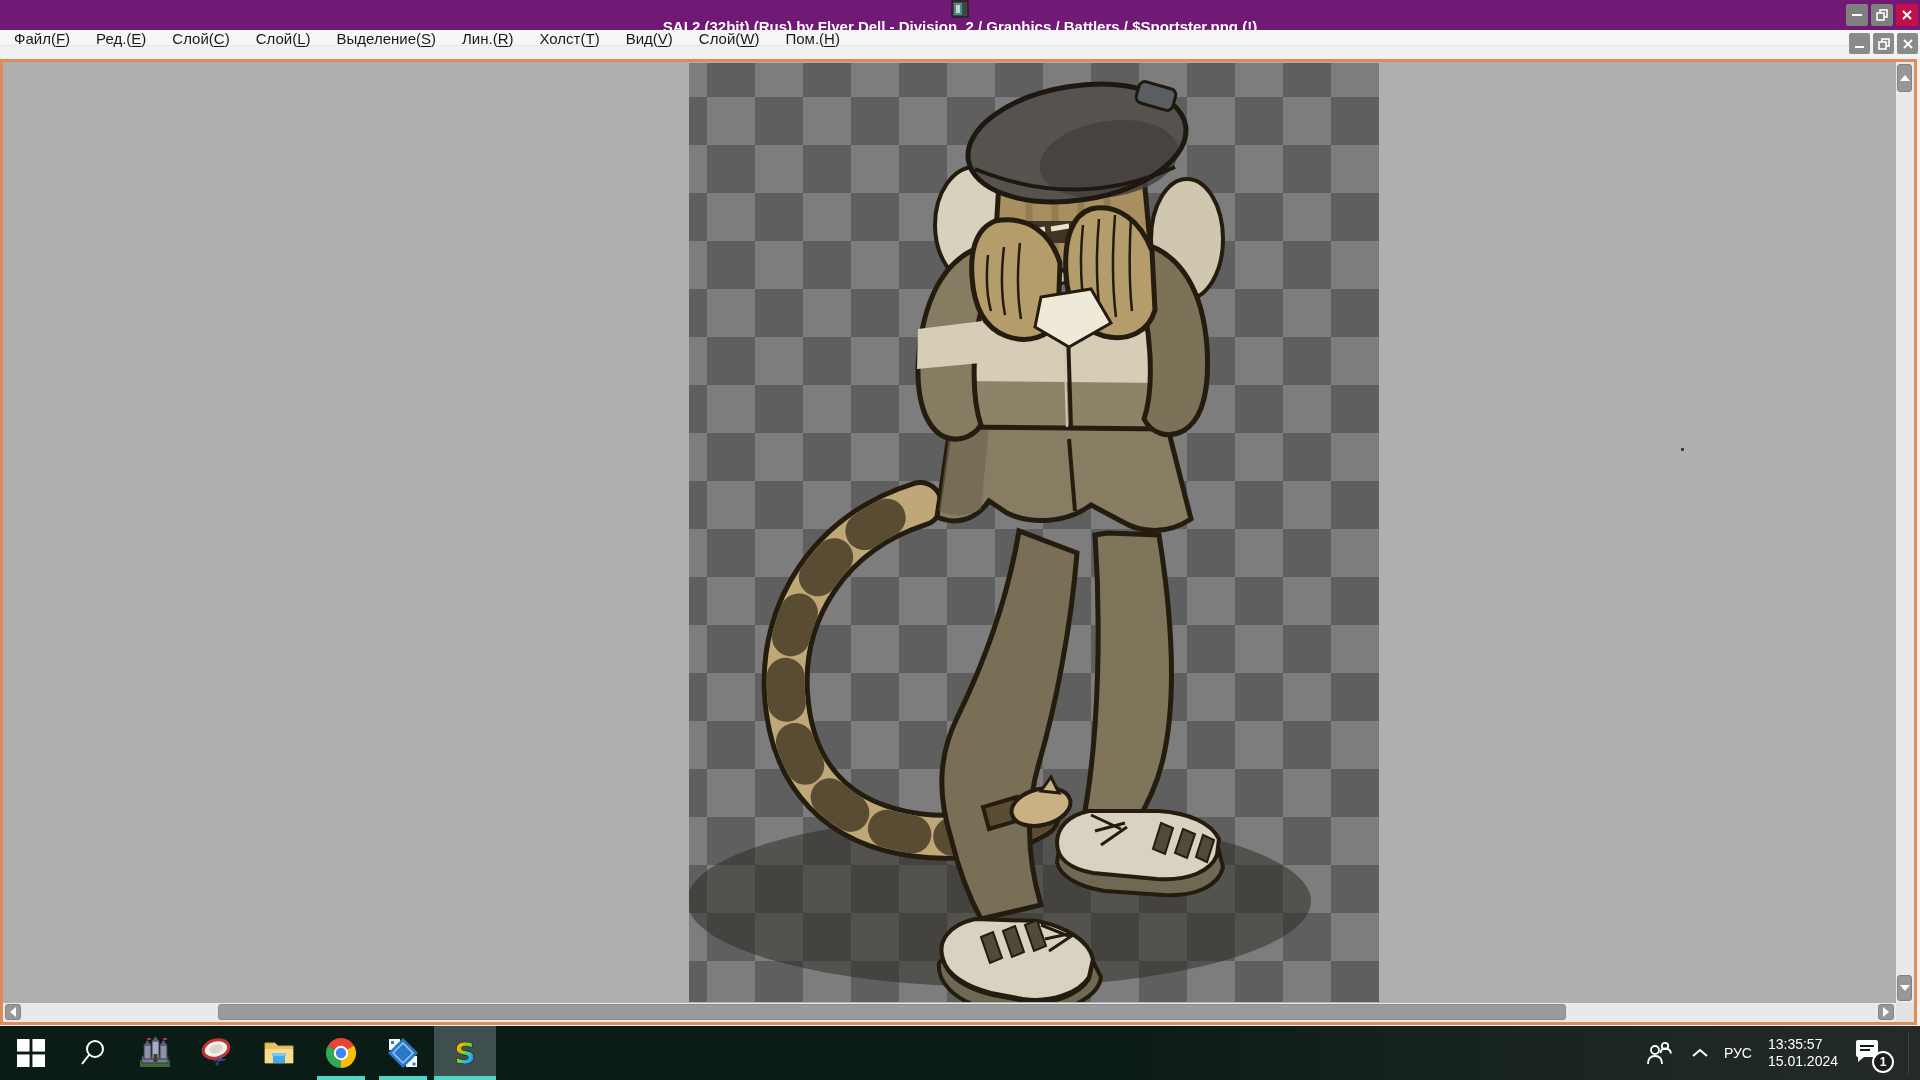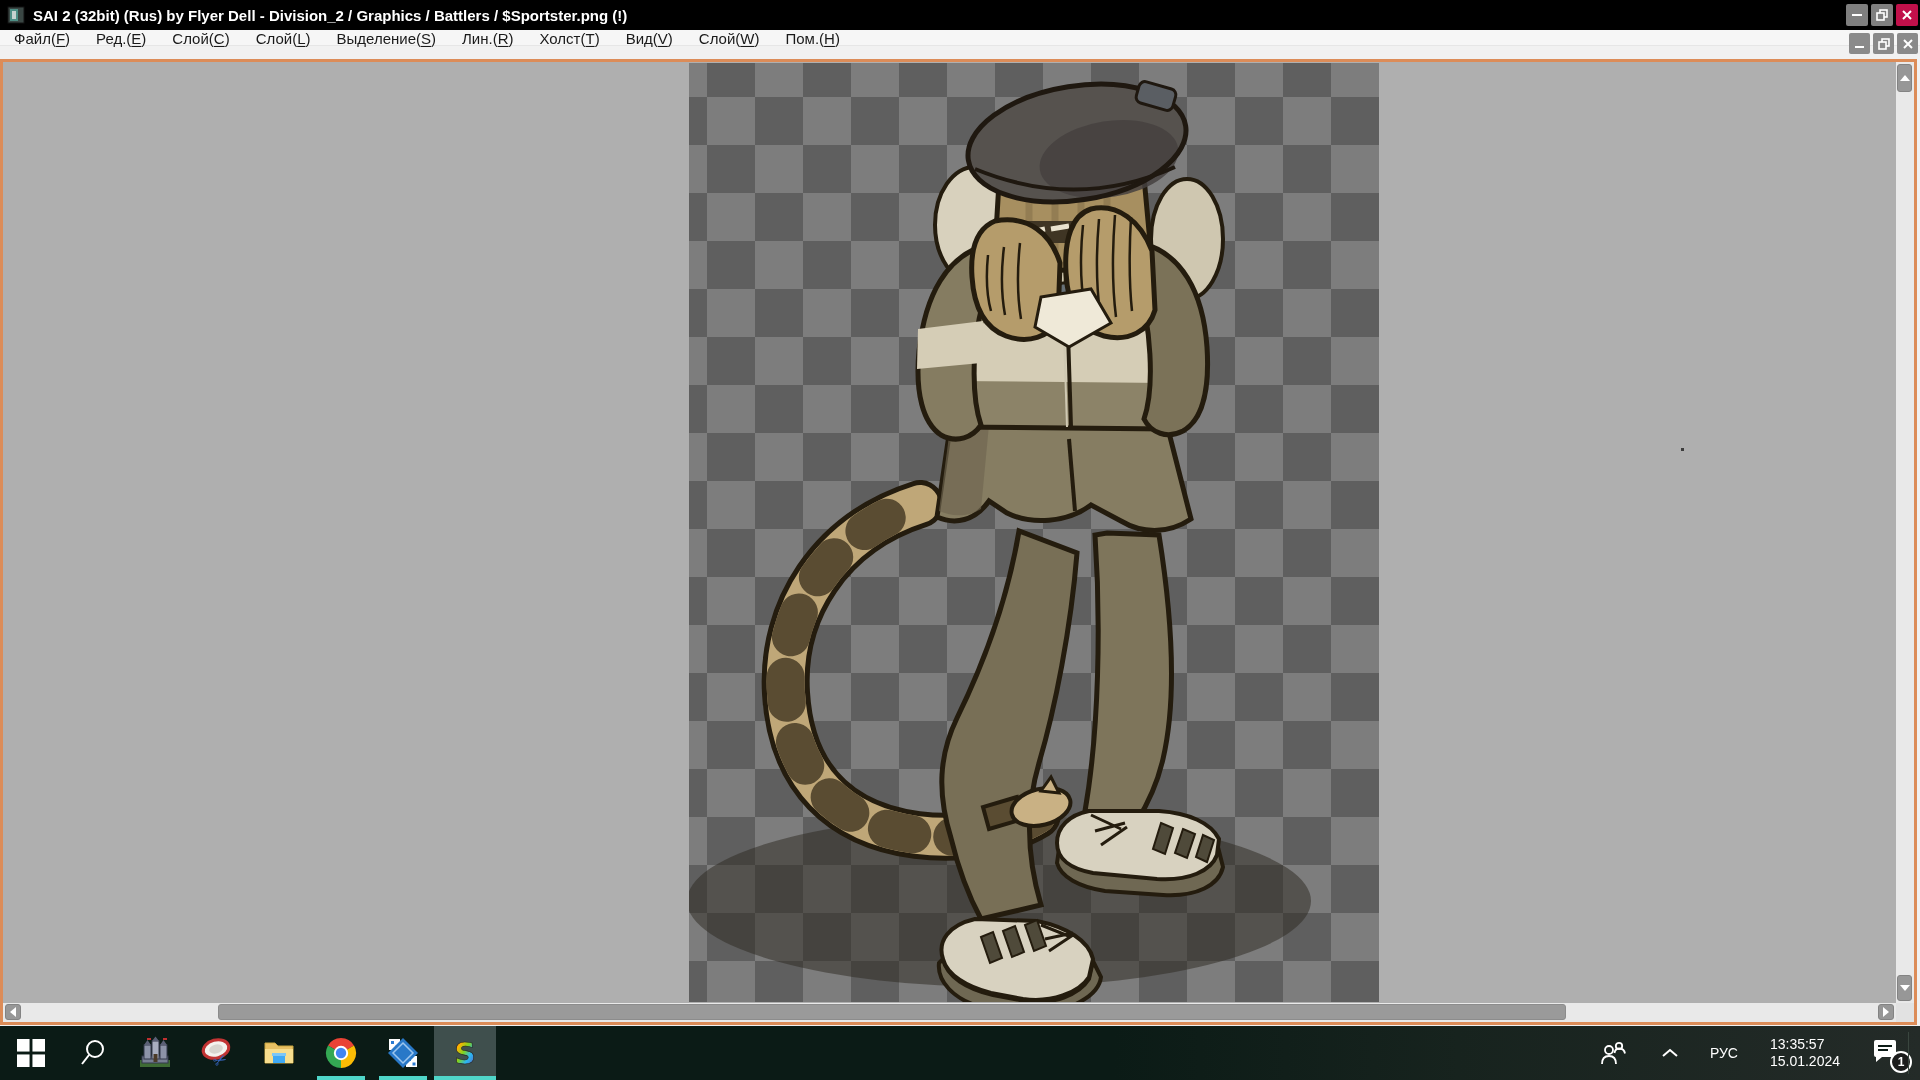--- a/index.html
+++ b/index.html
@@ -1,21 +1,21 @@
 <!DOCTYPE html>
 <html><head>
 <meta charset="utf-8">
 <style>
   * { margin:0; padding:0; box-sizing:border-box; }
   html,body { width:1920px; height:1080px; overflow:hidden; background:#F1F1F1;
               font-family:"Liberation Sans", sans-serif; }
 
   
   .titlebar { position:absolute; left:0; top:0; width:1920px; height:30px;
-              background:#000000; display:flex; align-items:center; }
+              background:#701a75; display:flex; align-items:center;flex-direction:column; }
   .app-icon { width:18px; height:18px; margin:0 8px 0 7px; flex:0 0 auto; }
   .title-text { color:#FFFFFF; font-size:15px; font-weight:bold; white-space:nowrap; }
   .winbtns { position:absolute; right:2px; top:4px; display:flex; gap:3px; }
   .wbtn { width:22px; height:22px; background:#7F7F7F; border-radius:2px;
           display:flex; align-items:center; justify-content:center; }
   .wbtn.close { background:#C1104A; }
 
   
   .menubar { position:absolute; left:0; top:30px; width:1920px; height:16px;
              background:#F6F6F6; display:flex; align-items:flex-start; border-bottom:1px solid #E6E6E6; }
@@ -56,21 +56,21 @@
   
   .taskbar { position:absolute; left:0; top:1026px; width:1920px; height:54px;
              background:linear-gradient(90deg,#0B1B16 0,#0B1B16 58%,#17231E 76%,#242B28 100%); }
   .tb-left { position:absolute; left:0; top:0; height:54px; display:flex; }
   .tb-btn { position:relative; width:62px; height:54px; display:flex;
             align-items:center; justify-content:center; }
   .tb-btn.active { background:#3F4F4D; }
   .tb-underline { position:absolute; bottom:0; left:7px; width:48px; height:4px; background:#4FD6C9; }
   .tb-btn.active .tb-underline { left:0; width:62px; }
   .tb-right { position:absolute; right:0; top:0; height:54px; display:flex;
-              align-items:center; gap:32px; padding-right:16px; }
+              align-items:center; gap:16px; padding-right:34px; }
   .tray-text { color:#FFFFFF; font-size:14px; white-space:nowrap; }
   .clock { color:#FFFFFF; font-size:14px; line-height:17px; text-align:left; white-space:nowrap; }
   .bell-wrap { position:relative; width:32px; height:32px; }
   .badge { position:absolute; right:-8px; bottom:-4px; width:22px; height:22px;
            background:#1C1C1C; border:2px solid #FFFFFF; border-radius:50%;
            color:#FFFFFF; font-size:12px; font-weight:bold;
            display:flex; align-items:center; justify-content:center; }
   .show-desktop { position:absolute; left:1908px; top:6px; width:1px; height:42px; background:#3A463F; }
 </style>
 </head>

